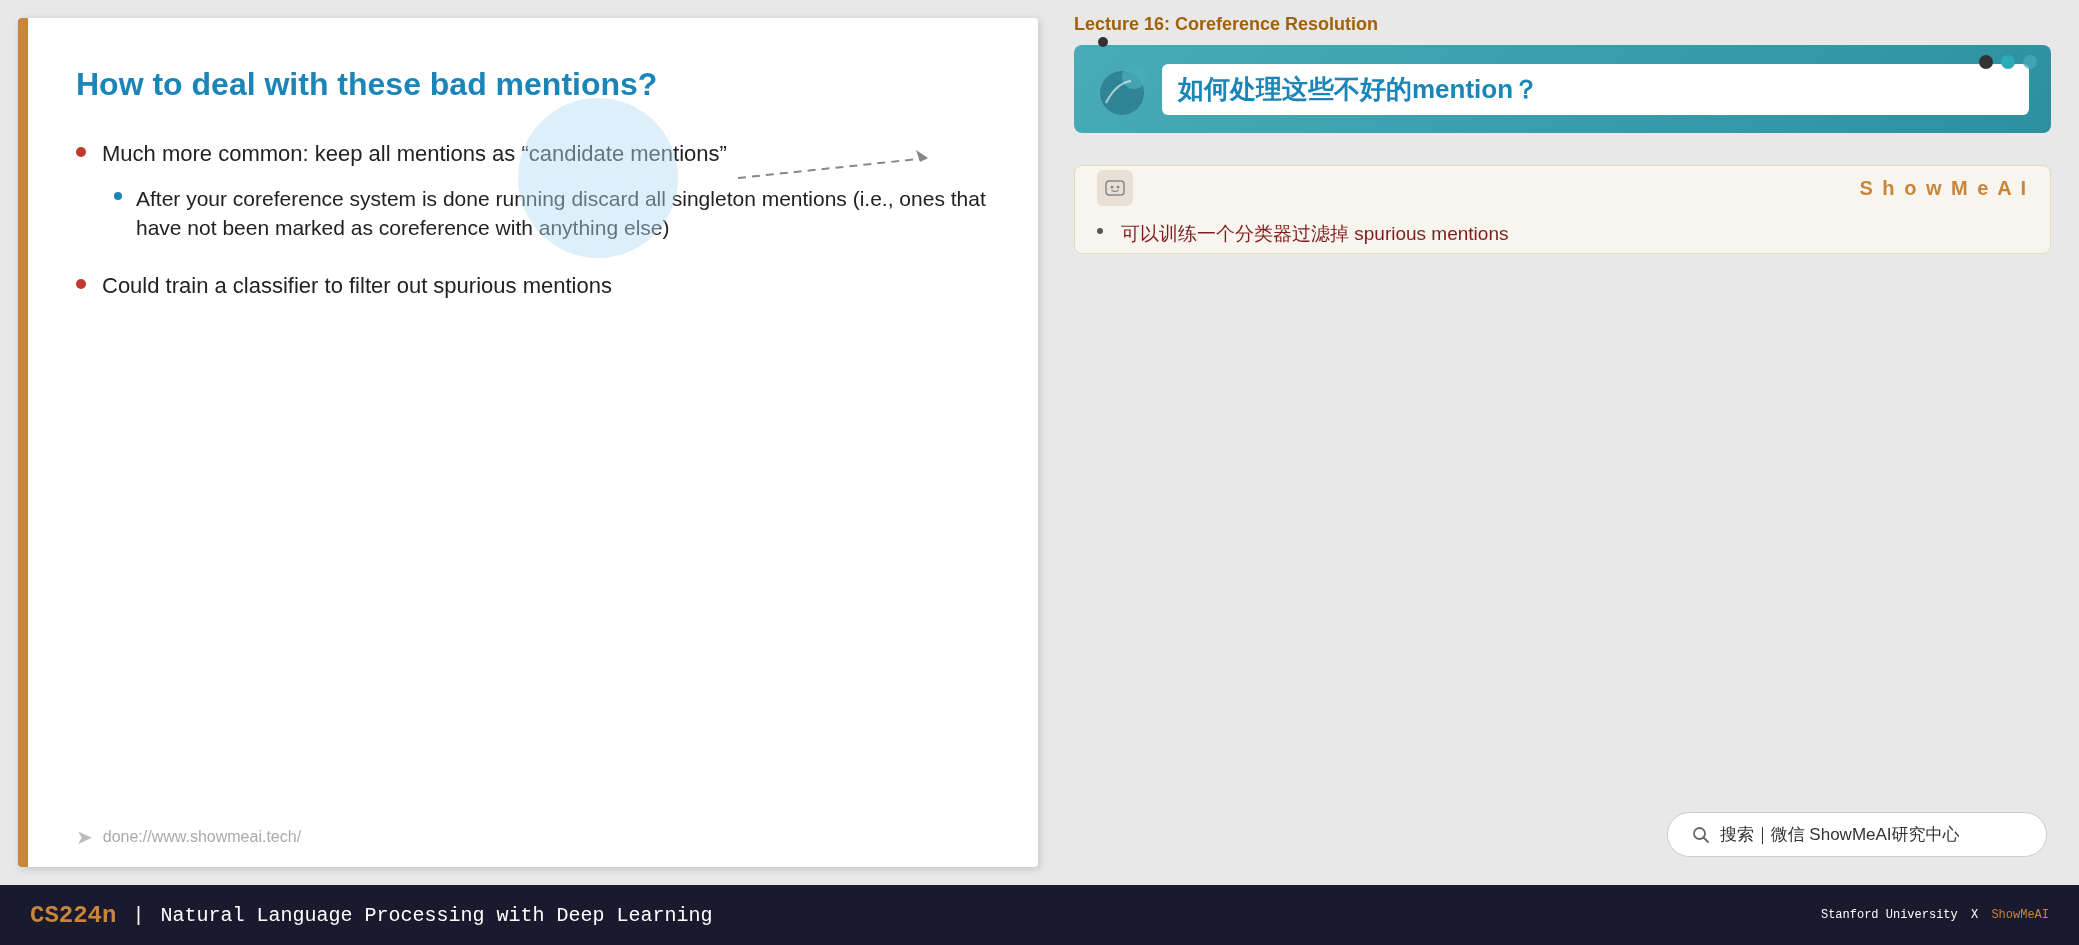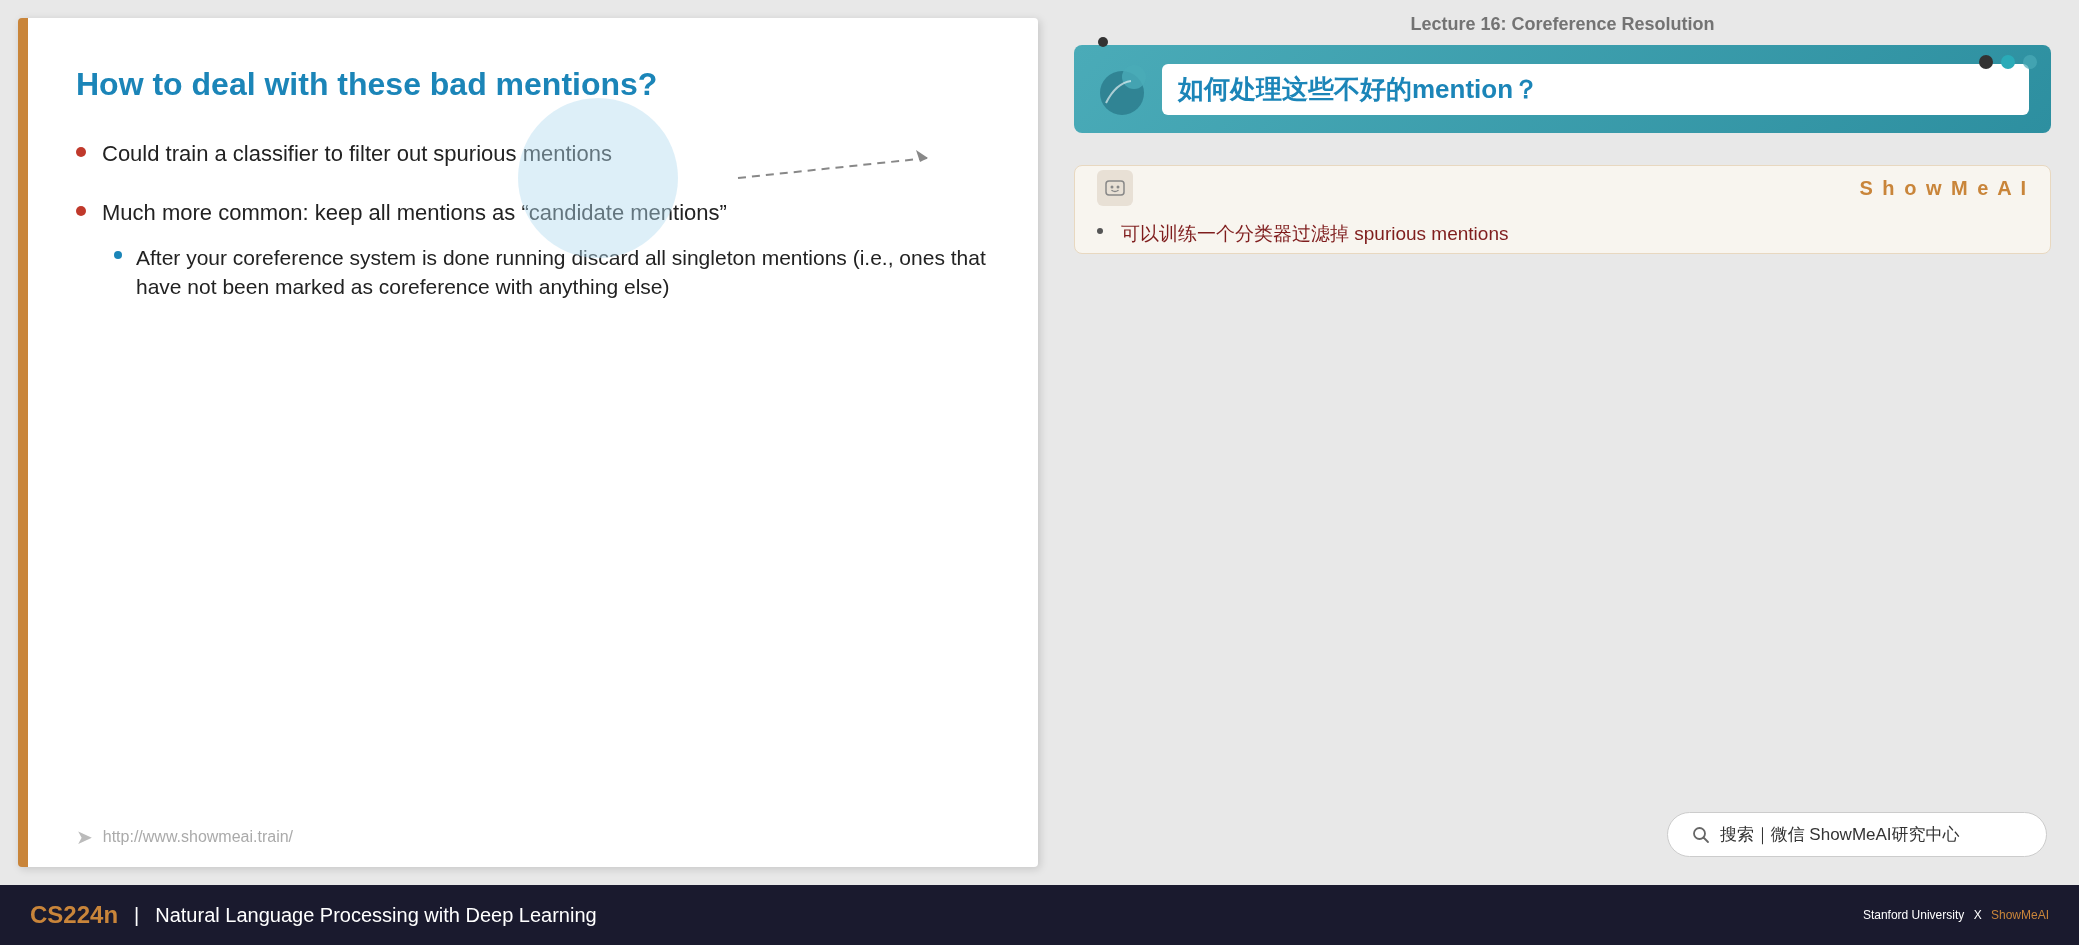--- a/index.html
+++ b/index.html
@@ -136,22 +136,22 @@
       display: flex;
       flex-direction: column;
       padding: 0 28px 18px 36px;
       position: relative;
     }
 
     .right-header {
       padding: 14px 0 10px 0;
       font-size: 18px;
       font-weight: bold;
-      color: #737373;
-      text-align: center;
+      color: #a16207;
+      text-align: left;
     }
 
     
     .zh-title-card {
       background: linear-gradient(135deg, #4AABB8 0%, #2d8fa0 100%);
       border-radius: 8px;
       padding: 18px 22px;
       display: flex;
       align-items: center;
       gap: 14px;
@@ -273,20 +273,21 @@
     }
 
     
     .bottom-bar {
       background: #1a1a2e;
       height: 60px;
       display: flex;
       align-items: center;
       padding: 0 30px;
       justify-content: space-between;
+      font-family: Liberation Mono, monospace;
     }
 
     .bottom-left {
       display: flex;
       align-items: center;
       gap: 12px;
       font-size: 20px;
       color: white;
     }
 
@@ -326,42 +327,42 @@
       <h1 class="slide-title">How to deal with these bad mentions?</h1>
 
       <div class="deco-circle"></div>
 
       <svg class="dashed-arrow-svg" viewBox="0 0 450 200">
         <line x1="230" y1="100" x2="420" y2="80" stroke="#888" stroke-width="2" stroke-dasharray="8,6"></line>
         <polygon points="420,80 408,72 412,84" fill="#888"></polygon>
       </svg>
 
       <ul class="bullet-list">
-        <li>
-          <span class="bullet-dot"></span>
-          <span>Could train a classifier to filter out spurious mentions</span>
-        </li>
         <li>
           <span class="bullet-dot"></span>
           <div>
             <span>Much more common: keep all mentions as “candidate mentions”</span>
             <ul class="sub-bullet-list">
               <li>
                 <span class="sub-bullet-dot"></span>
                 <span>After your coreference system is done running discard all singleton mentions (i.e., ones that have not been marked as coreference with anything else)</span>
               </li>
             </ul>
           </div>
         </li>
+        <li>
+          <span class="bullet-dot"></span>
+          <span>Could train a classifier to filter out spurious mentions</span>
+        </li>
       </ul>
     </div>
 
     <div class="slide-footer">
       <span class="cursor-icon">➤</span>
-      <span style="cursor:pointer; color:#aaa;">http://www.showmeai.train/</span>
+      <span style="cursor:pointer; color:#aaa;">done://www.showmeai.tech/</span>
     </div>
   </div>
 
   <div class="right-panel">
 
     <div class="right-header">
       <span>Lecture 16: Coreference Resolution</span>
     </div>
 
     <div class="zh-title-card">

